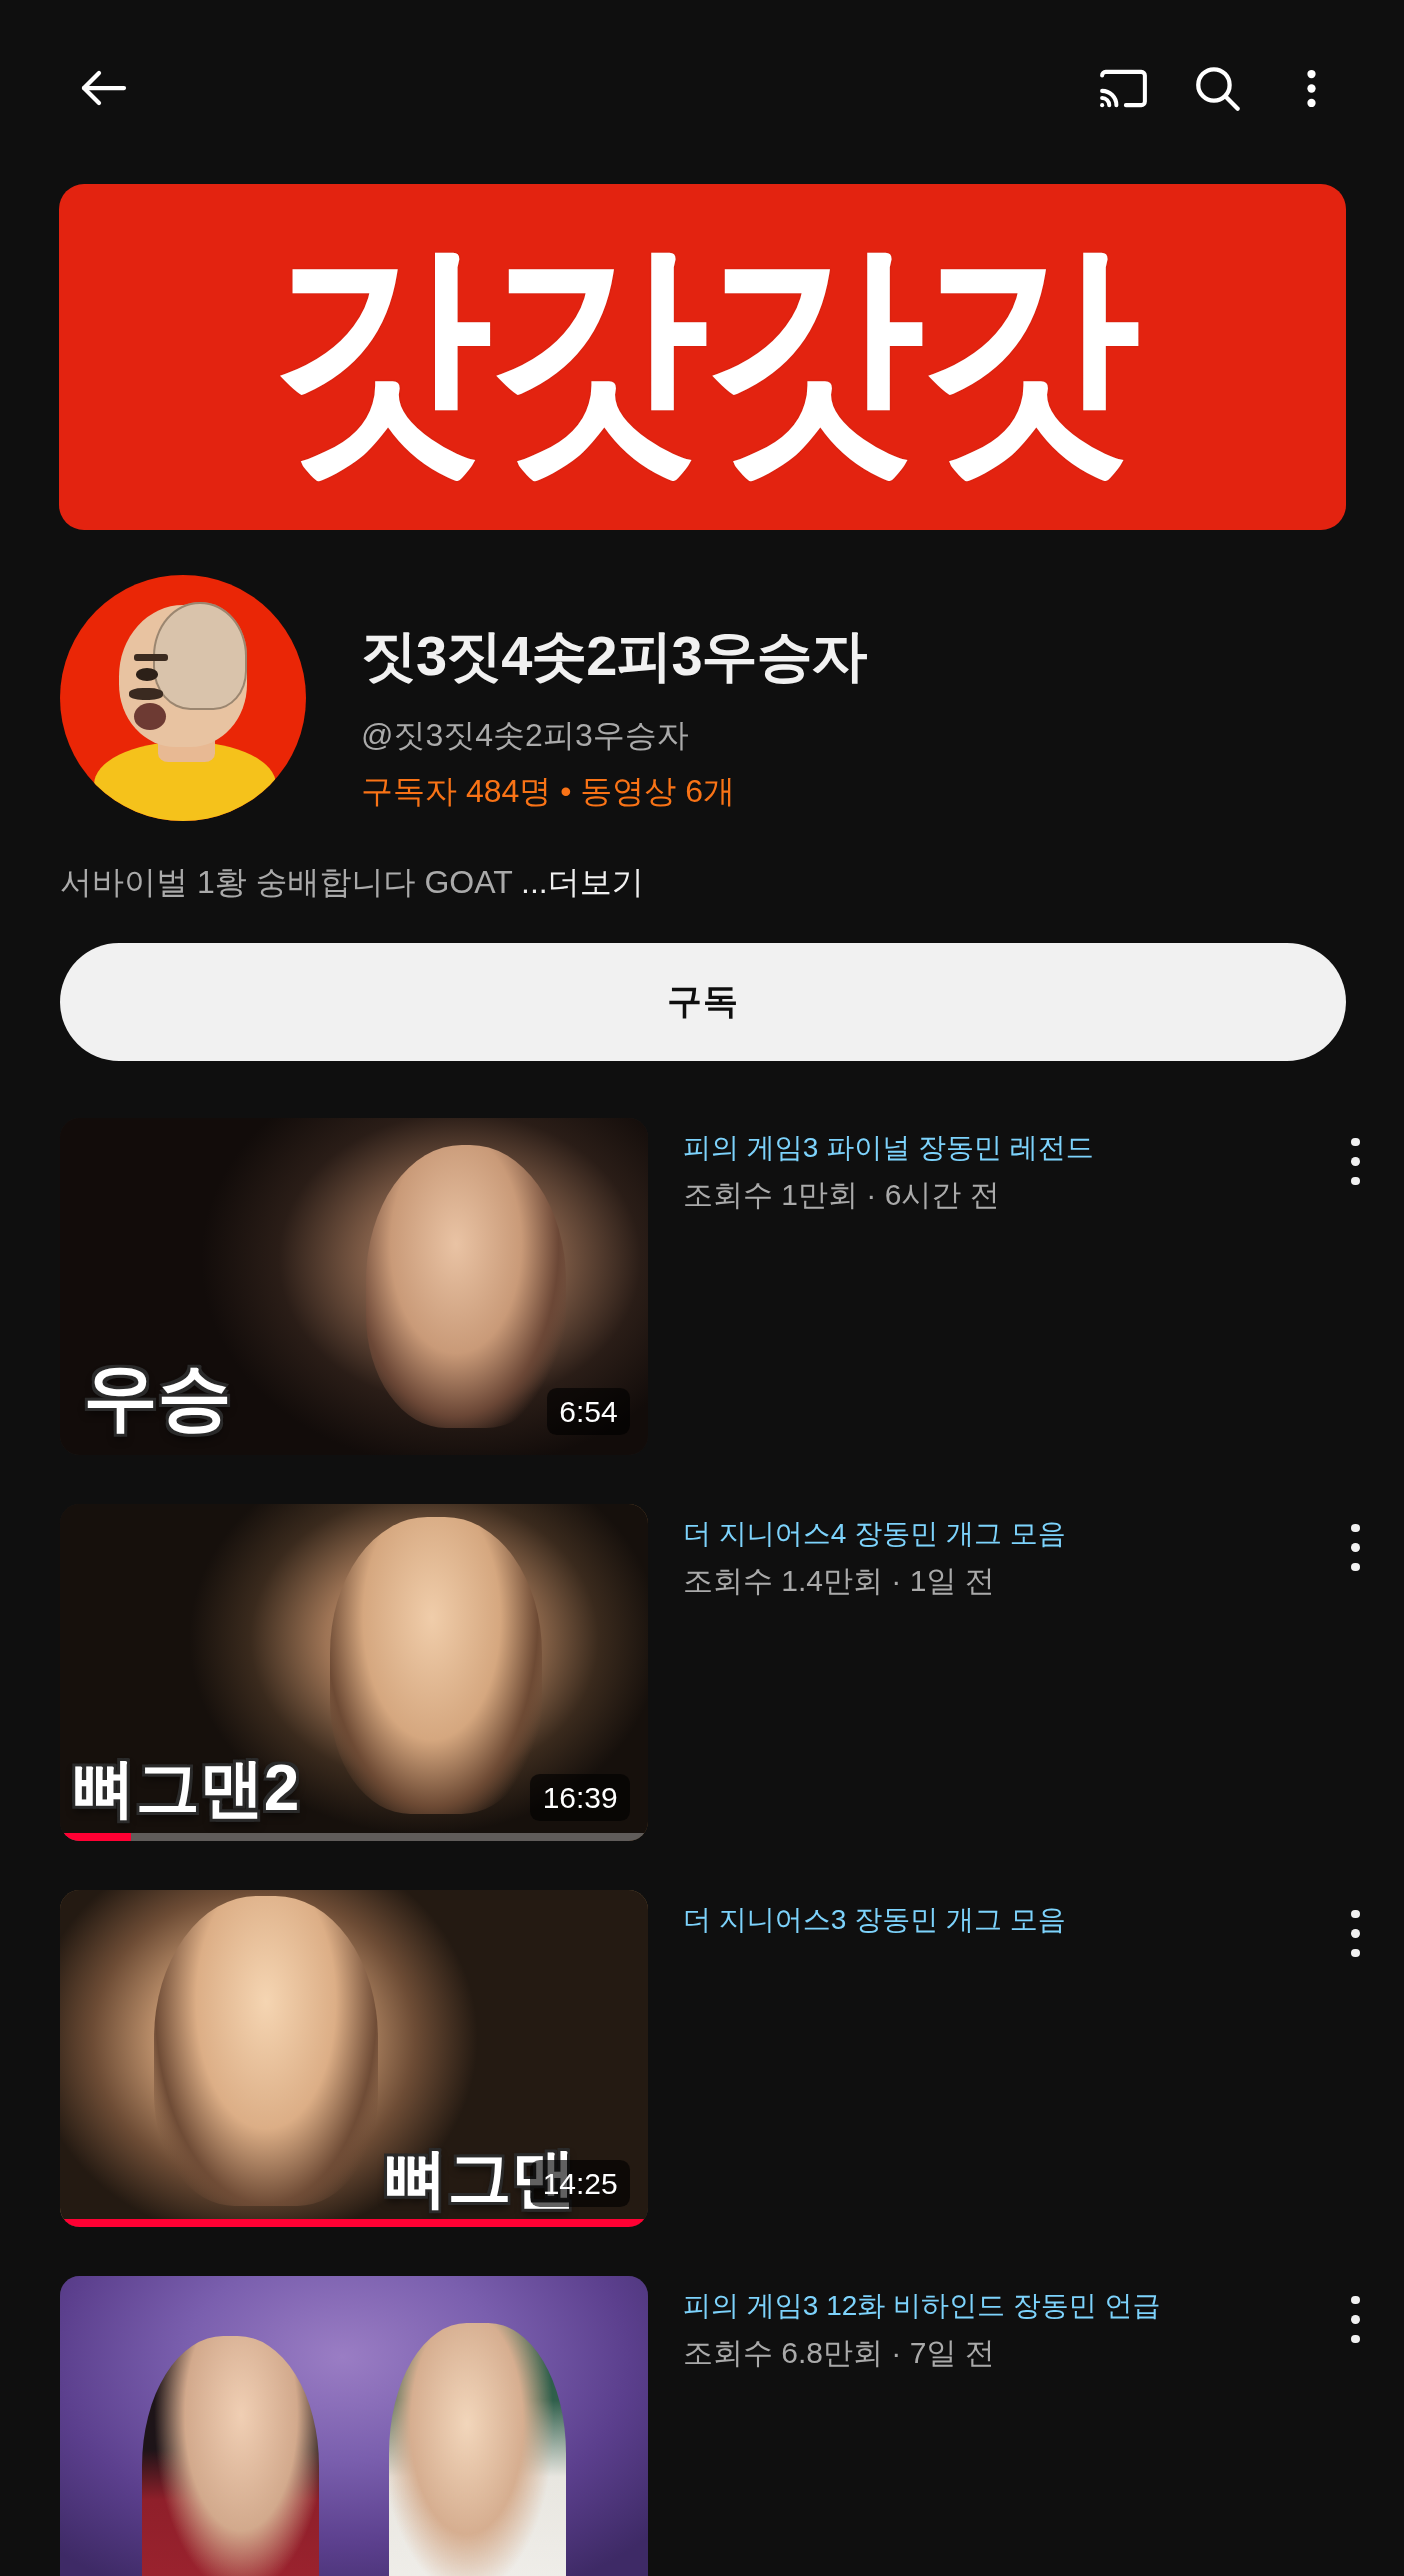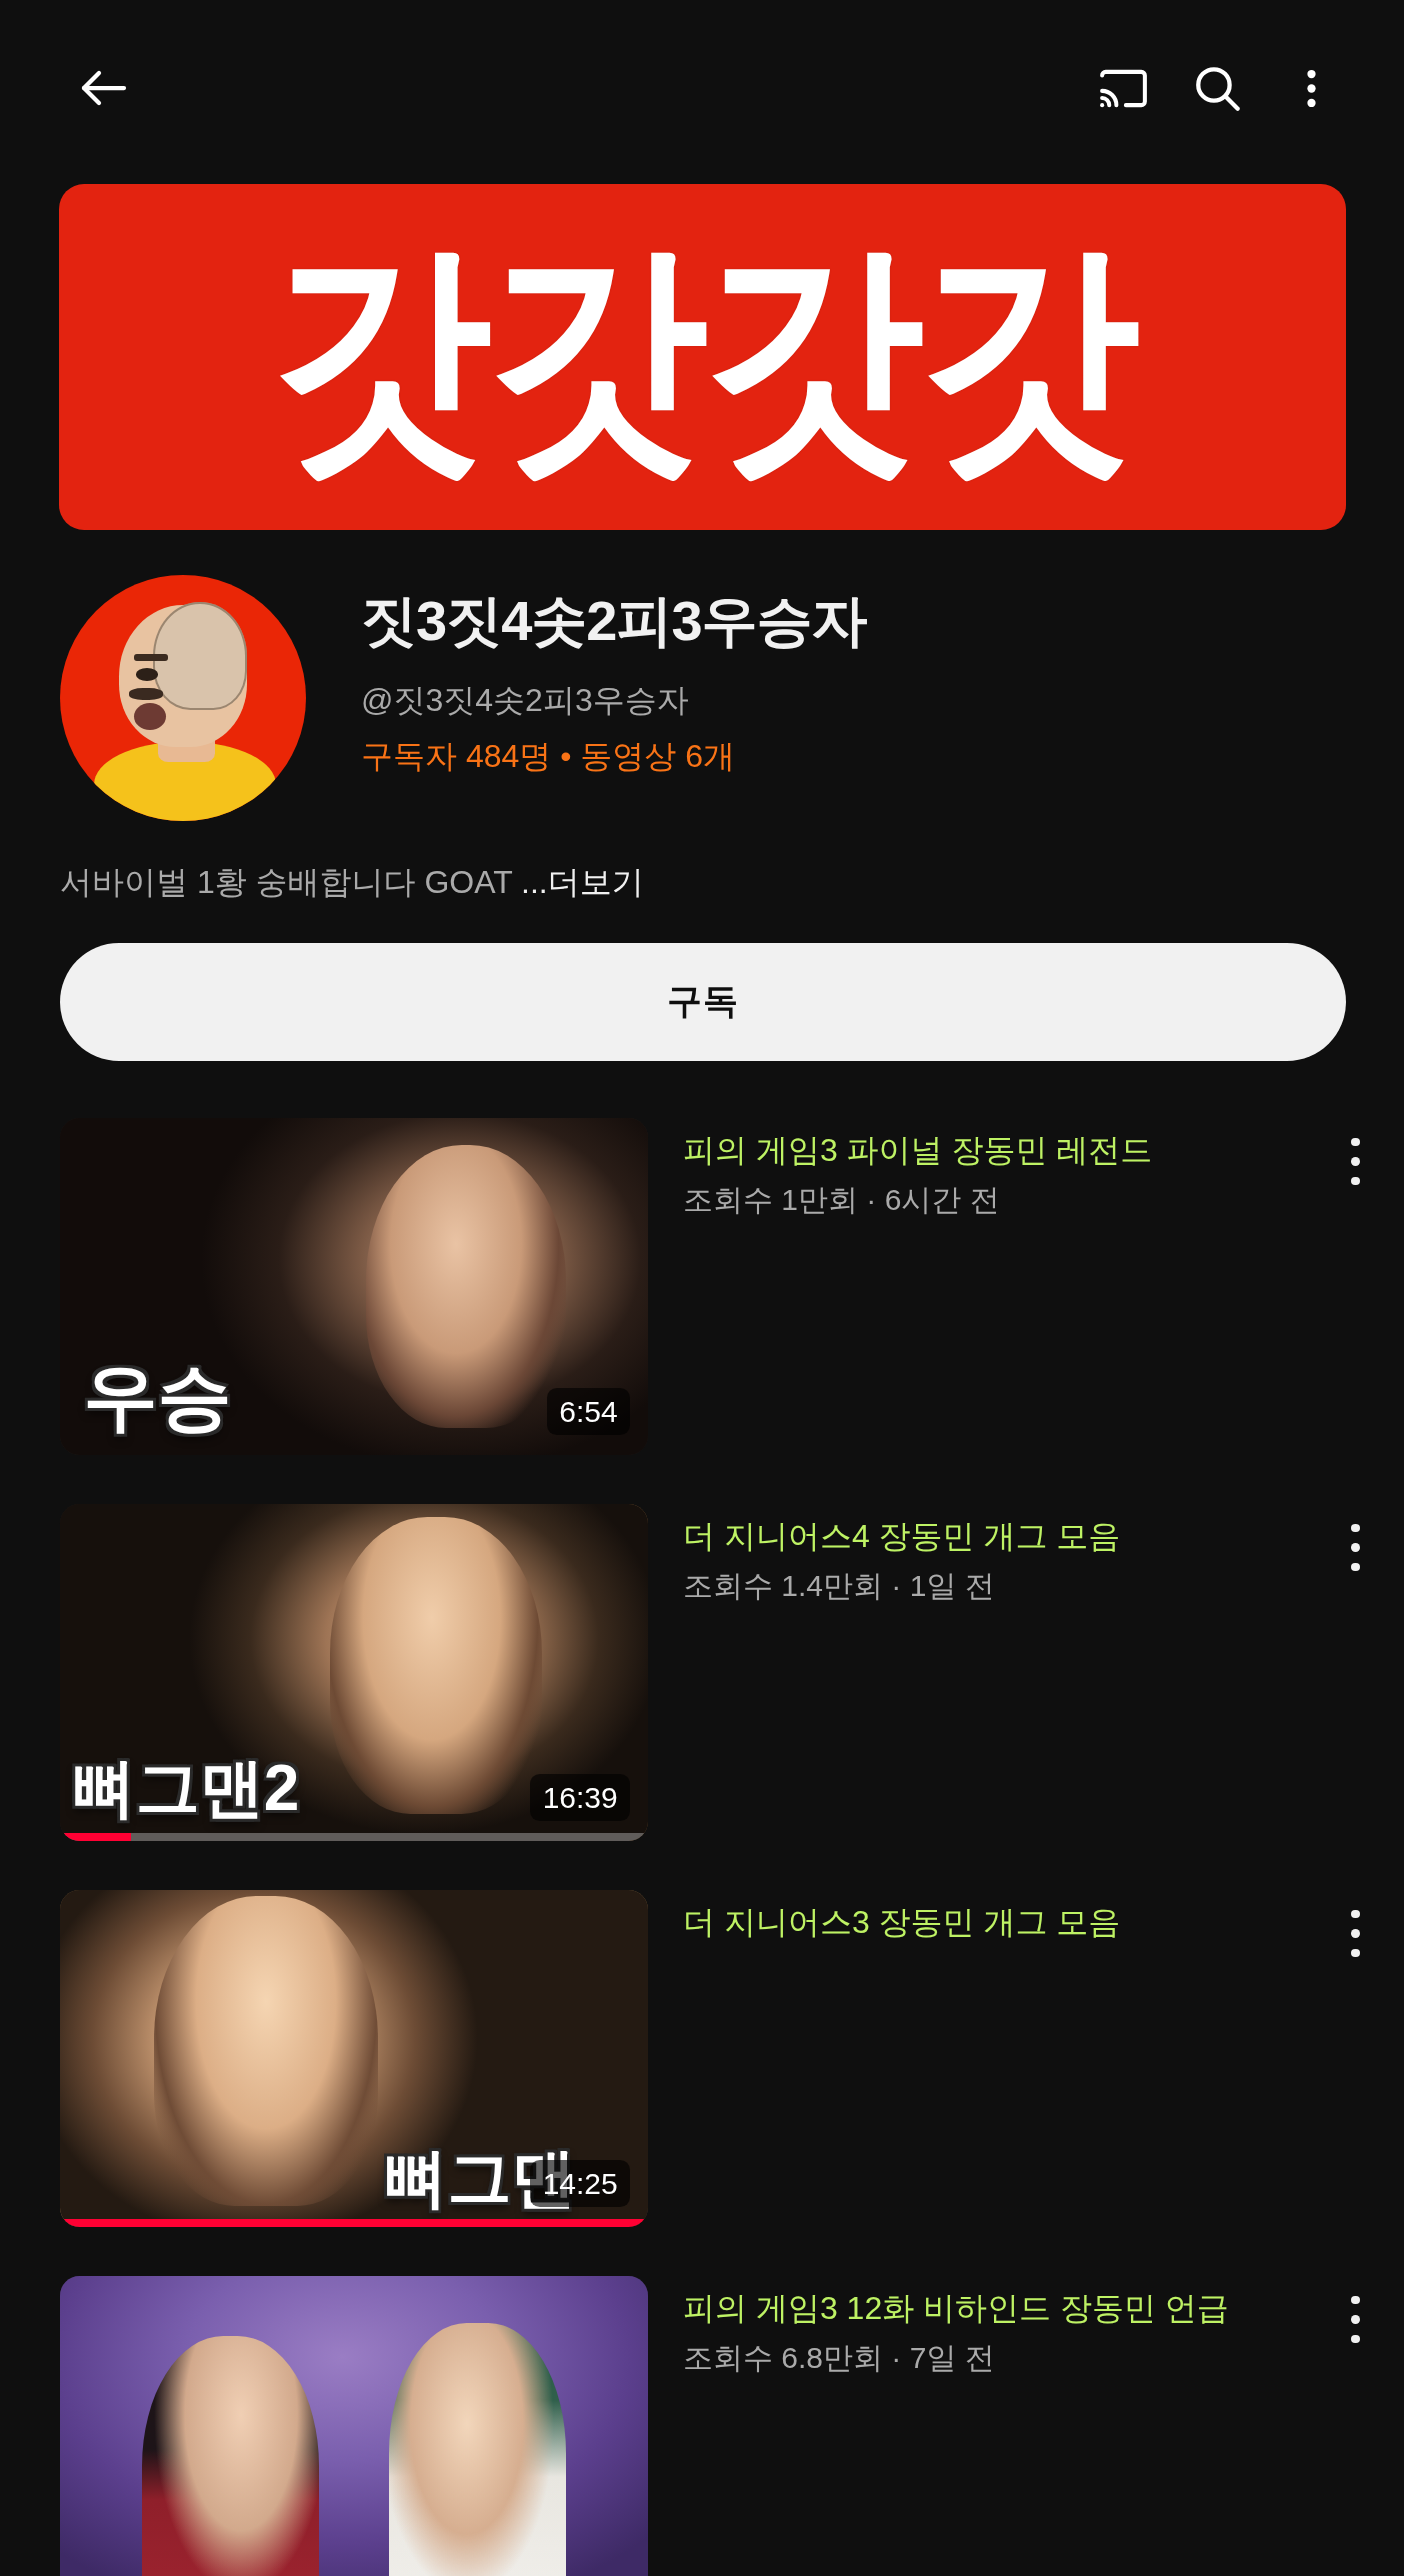--- a/index.html
+++ b/index.html
@@ -109,20 +109,21 @@
     background:#3a2a20; border-radius:40%;
   }
 
   .channel-meta { padding-top:13.7px; min-width:0; }
   .channel-title {
     color:#f1f1f1;
     font-size:56px;
     font-weight:700;
     line-height:1.16;
     letter-spacing:-1px;
+    margin-top:35px;
   }
   .channel-handle {
     color:#aaaaaa;
     font-size:32px;
     margin-top:27px;
     line-height:1.2;
   }
   .channel-stats {
     color:#f97316;
     font-size:32px;
@@ -212,22 +213,22 @@
     background:#ff0033;
   }
 
   .video-info {
     flex:1;
     padding:11.7px 0 0 35px;
     min-width:0;
     position:relative;
   }
   .video-title {
-    color:#bef264;
-    font-size:32px;
+    color:#7dd3fc;
+    font-size:28px;
     font-weight:500;
     line-height:1.34;
     padding-right:82px;
   }
   .video-sub {
     color:#aaaaaa;
     font-size:30px;
     margin-top:9px;
     line-height:1.25;
   }

